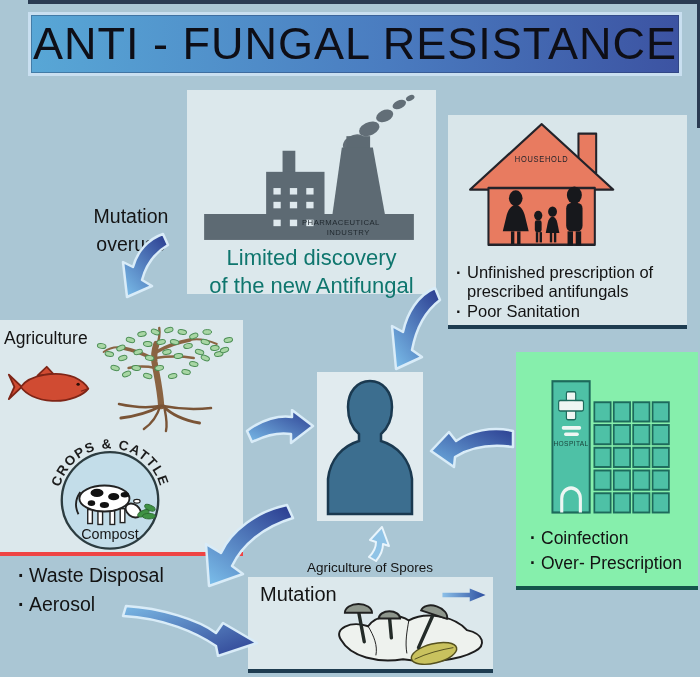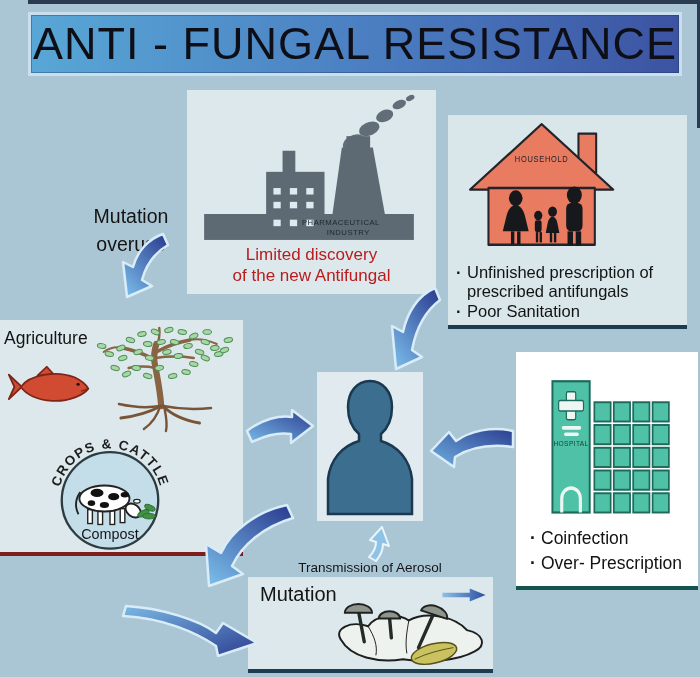--- a/index.html
+++ b/index.html
@@ -10,25 +10,25 @@
   svg{display:block;}
   svg text{font-family:"Liberation Sans",sans-serif;}
   .top-strip{left:28px;top:0;width:672px;height:4px;background:#2a3b52;}
   .right-strip{left:697px;top:0;width:3px;height:128px;background:#2a3b52;}
   .title-bar{left:28px;top:12px;width:648px;height:58px;display:flex;align-items:center;justify-content:center;
     background:linear-gradient(90deg,#58a7d6 0%,#4a7cc0 55%,#3c53a2 100%);
     border:3px solid #c9dff0;box-shadow:inset 0 0 0 1px rgba(30,45,80,.35);
     font-size:45px;letter-spacing:1px;color:#0e0e16;white-space:nowrap;}
   .pharma{left:187px;top:90px;width:249px;height:204px;background:#dce8ec;}
   .household{left:448px;top:115px;width:239px;height:210px;background:#d9e6ea;border-bottom:4px solid #1e3c50;text-decoration:underline;}
-  .agri{left:0;top:320px;width:243px;height:232px;background:#dce8ec;border-bottom:4px solid #7f1d1d;}
+  .agri{left:0;top:320px;width:243px;height:232px;background:#dce8ec;border-bottom:4px solid #ef4444;}
   .personbox{left:317px;top:372px;width:106px;height:149px;background:#e1ebef;}
-  .hosp{left:516px;top:352px;width:182px;height:234px;background:#ffffff;border-bottom:4px solid #15544b;}
+  .hosp{left:516px;top:352px;width:182px;height:234px;background:#86efac;border-bottom:4px solid #15544b;}
   .mut{left:248px;top:577px;width:245px;height:92px;background:#dce8ec;border-bottom:4px solid #1e3c50;}
-  .cap{text-align:center;font-size:17px;line-height:1.25;color:#b91c1c;}
+  .cap{text-align:center;font-size:22px;line-height:1.25;color:#0f766e;}
   .bullets{font-size:16.5px;line-height:1.18;color:#131313;}
   .bullets .bi{position:relative;padding-left:13px;}
   .bullets .bi::before{content:"\00b7";position:absolute;left:2px;font-weight:700;}
   .hh-bullets{left:6px;top:148px;width:224px;}
   .ho-bullets{left:12px;top:174px;width:168px;font-size:17.5px;line-height:1.45;}
   .waste-bullets{left:16px;top:561px;width:190px;font-size:19.5px;line-height:1.5;}
   .fungicide{left:70px;top:202px;width:122px;text-align:center;font-size:19.5px;line-height:1.45;}
   .agri-label{left:4px;top:8px;font-size:17.5px;}
   .trans-label{left:295px;top:560px;width:150px;text-align:center;font-size:13.5px;}
   .mut-row{left:0;top:6px;width:245px;display:flex;align-items:center;justify-content:space-between;
@@ -272,22 +272,26 @@
           <use href="#hw" x="120" y="134"></use>
           <use href="#hw" x="145" y="134"></use>
       </g>
     </svg>
     <div class="abs bullets ho-bullets">
       <div class="bi">Coinfection</div>
       <div class="bi">Over- Prescription</div>
     </div>
   </div>
 
-
-  <div class="abs trans-label">Transmission of Aerosol</div>
+  <div class="abs bullets waste-bullets">
+    <div class="bi">Waste Disposal</div>
+    <div class="bi">Aerosol</div>
+  </div>
+
+  <div class="abs trans-label">Agriculture of Spores</div>
 
   <div class="panel mut">
     <div class="abs mut-row">
       <span>Mutation</span>
       <svg width="46" height="16" viewBox="0 0 64 22" preserveAspectRatio="none">
         <defs>
             <linearGradient id="agH" x1="0%" y1="0%" x2="100%" y2="0%">
           <stop offset="0" stop-color="#8cc0e8"></stop>
               <stop offset="1" stop-color="#2d4fa0"></stop>
             </linearGradient>

